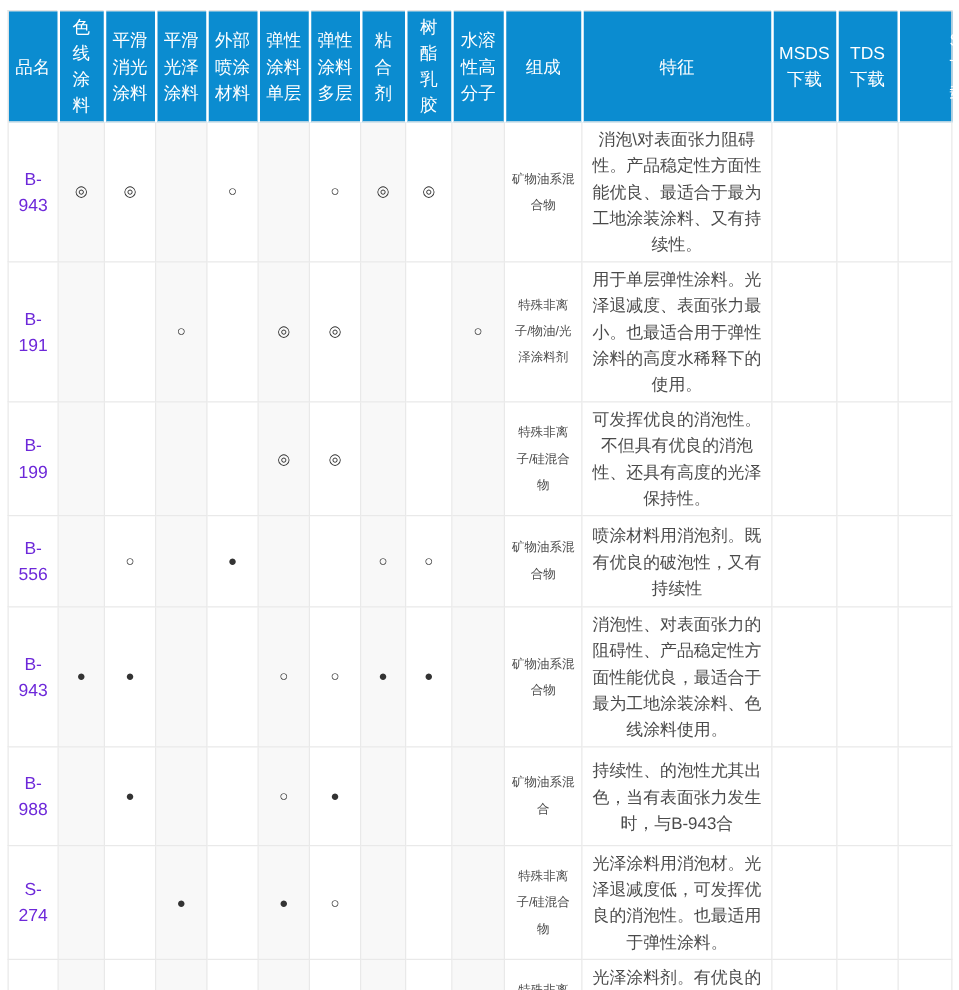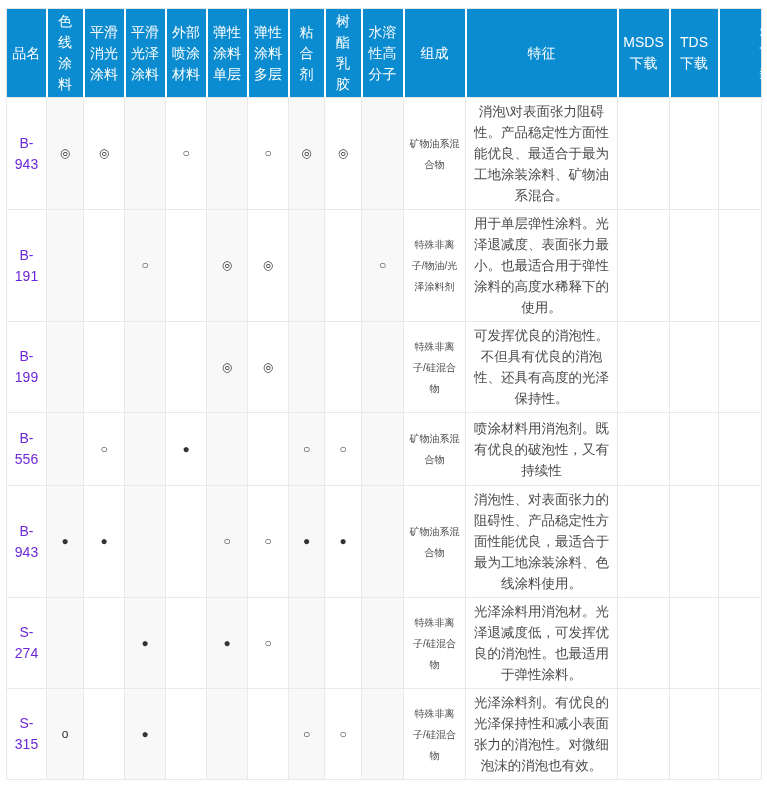--- a/index.html
+++ b/index.html
@@ -126,21 +126,21 @@
         <td class="col-mark">◎</td>
         <td class="col-mark">◎</td>
         <td class="col-mark"></td>
         <td class="col-mark">○</td>
         <td class="col-mark"></td>
         <td class="col-mark">○</td>
         <td class="col-mark">◎</td>
         <td class="col-mark">◎</td>
         <td class="col-mark"></td>
         <td class="col-comp">矿物油系混合物</td>
-        <td class="col-feat">消泡\对表面张力阻碍性。产品稳定性方面性能优良、最适合于最为工地涂装涂料、矿物油系混合。</td>
+        <td class="col-feat">消泡\对表面张力阻碍性。产品稳定性方面性能优良、最适合于最为工地涂装涂料、又有持续性。</td>
         <td class="col-dl"></td>
         <td class="col-dl"></td>
         <td class="col-dl"></td>
       </tr>
       <tr>
         <td class="col-name">B-191</td>
         <td class="col-mark"></td>
         <td class="col-mark"></td>
         <td class="col-mark">○</td>
         <td class="col-mark"></td>
@@ -195,20 +195,37 @@
         <td class="col-mark">●</td>
         <td class="col-mark"></td>
         <td class="col-mark"></td>
         <td class="col-mark">○</td>
         <td class="col-mark">○</td>
         <td class="col-mark">●</td>
         <td class="col-mark">●</td>
         <td class="col-mark"></td>
         <td class="col-comp">矿物油系混合物</td>
         <td class="col-feat">消泡性、对表面张力的阻碍性、产品稳定性方面性能优良，最适合于最为工地涂装涂料、色线涂料使用。</td>
+        <td class="col-dl"></td>
+        <td class="col-dl"></td>
+        <td class="col-dl"></td>
+      </tr>
+      <tr>
+        <td class="col-name">B-988</td>
+        <td class="col-mark"></td>
+        <td class="col-mark">●</td>
+        <td class="col-mark"></td>
+        <td class="col-mark"></td>
+        <td class="col-mark">○</td>
+        <td class="col-mark">●</td>
+        <td class="col-mark"></td>
+        <td class="col-mark"></td>
+        <td class="col-mark"></td>
+        <td class="col-comp">矿物油系混合</td>
+        <td class="col-feat">持续性、的泡性尤其出色，当有表面张力发生时，与B-943合</td>
         <td class="col-dl"></td>
         <td class="col-dl"></td>
         <td class="col-dl"></td>
       </tr>
       <tr>
         <td class="col-name">S-274</td>
         <td class="col-mark"></td>
         <td class="col-mark"></td>
         <td class="col-mark">●</td>
         <td class="col-mark"></td>

